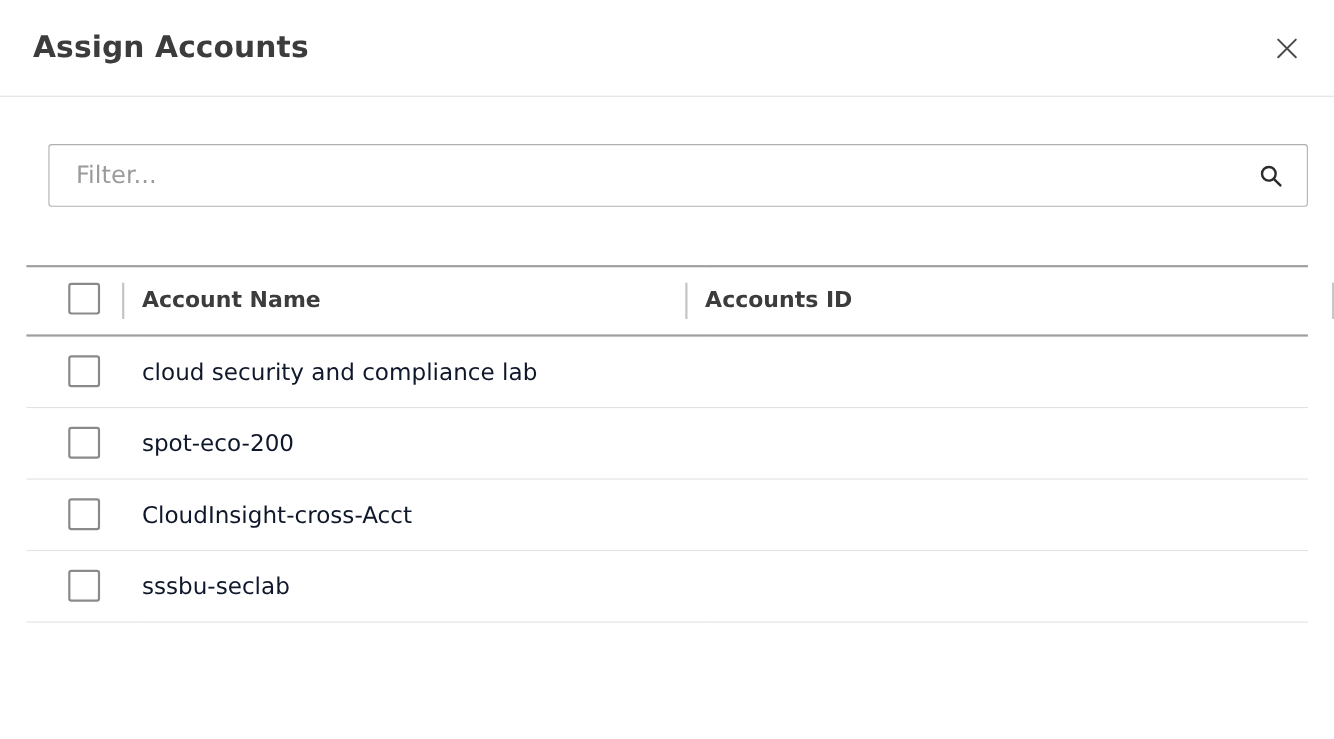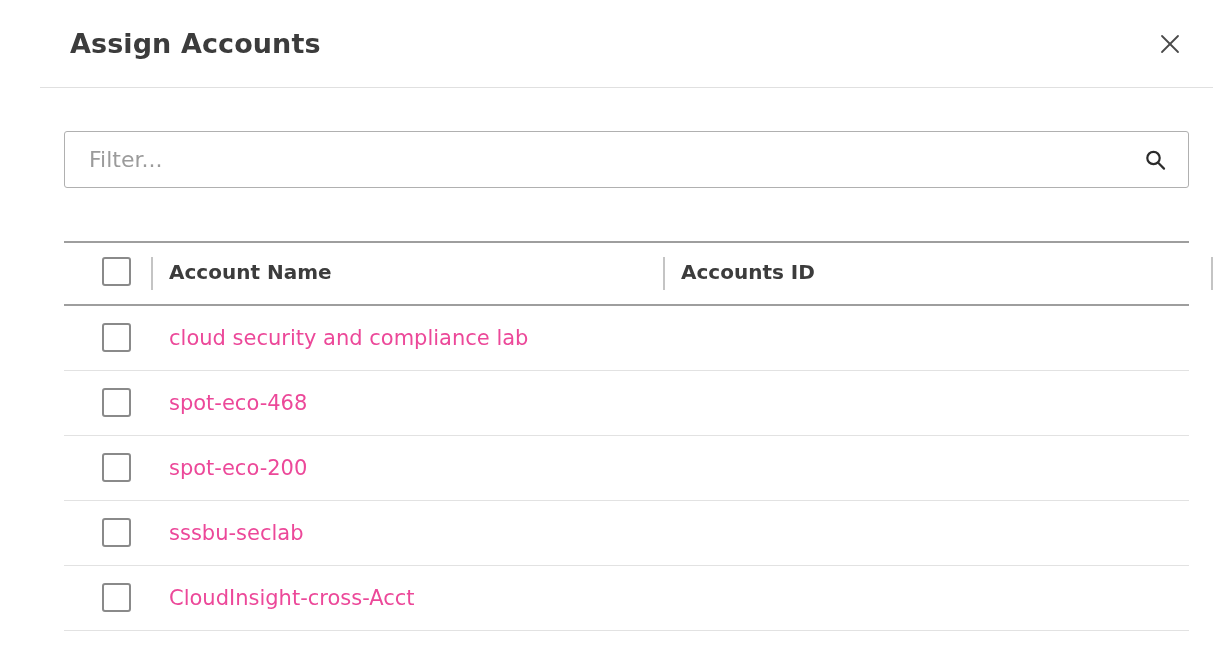--- a/index.html
+++ b/index.html
@@ -15,21 +15,20 @@
     overflow: hidden;
   }
 
   .modal {
     width: 1213px;
     height: 672px;
     display: flex;
     flex-direction: column;
     background: #ffffff;
     box-sizing: border-box;
-    padding-left: 40px;
   }
 
   
   .modal-header {
     height: 88px;
     min-height: 88px;
     display: flex;
     align-items: center;
     justify-content: space-between;
     padding: 0 26px 0 30px;
@@ -69,20 +68,21 @@
   }
   .filter-box {
     position: relative;
     height: 57px;
     border: 1px solid #b0b0b0;
     border-radius: 3px;
     display: flex;
     align-items: center;
     box-sizing: border-box;
     background: #fff;
+    margin-left: 20px;
   }
   .filter-input {
     flex: 1;
     height: 100%;
     border: none;
     outline: none;
     background: transparent;
     font-family: "DejaVu Sans", "Liberation Sans", sans-serif;
     font-size: 22px;
     color: #3c3c3c;
@@ -153,21 +153,21 @@
     position: absolute;
     right: -24px;
     top: 14px;
     bottom: 14px;
     width: 2px;
     background: #c4c4c4;
   }
 
   table.accounts tbody td {
     font-size: 21px;
-    color: #ec4899;
+    color: #0f172a;
     padding: 17px 0 18px 0;
     border-bottom: 1px solid #e2e2e2;
     vertical-align: middle;
     box-sizing: border-box;
   }
   table.accounts tbody td.col-check {
     width: 105px;
     padding-left: 38px;
   }
 
@@ -229,42 +229,35 @@
             <td class="col-check">
               <span class="cb"></span>
             </td>
             <td>cloud security and compliance lab</td>
             <td></td>
           </tr>
           <tr>
             <td class="col-check">
               <span class="cb"></span>
             </td>
-            <td>spot-eco-468</td>
-            <td></td>
-          </tr>
-          <tr>
-            <td class="col-check">
-              <span class="cb"></span>
-            </td>
             <td>spot-eco-200</td>
             <td></td>
           </tr>
           <tr>
             <td class="col-check">
               <span class="cb"></span>
             </td>
+            <td>CloudInsight-cross-Acct</td>
+            <td></td>
+          </tr>
+          <tr>
+            <td class="col-check">
+              <span class="cb"></span>
+            </td>
             <td>sssbu-seclab</td>
-            <td></td>
-          </tr>
-          <tr>
-            <td class="col-check">
-              <span class="cb"></span>
-            </td>
-            <td>CloudInsight-cross-Acct</td>
             <td></td>
           </tr>
         </tbody>
       </table>
     </div>
 
   </div>
 </div>
 
 </body></html>

